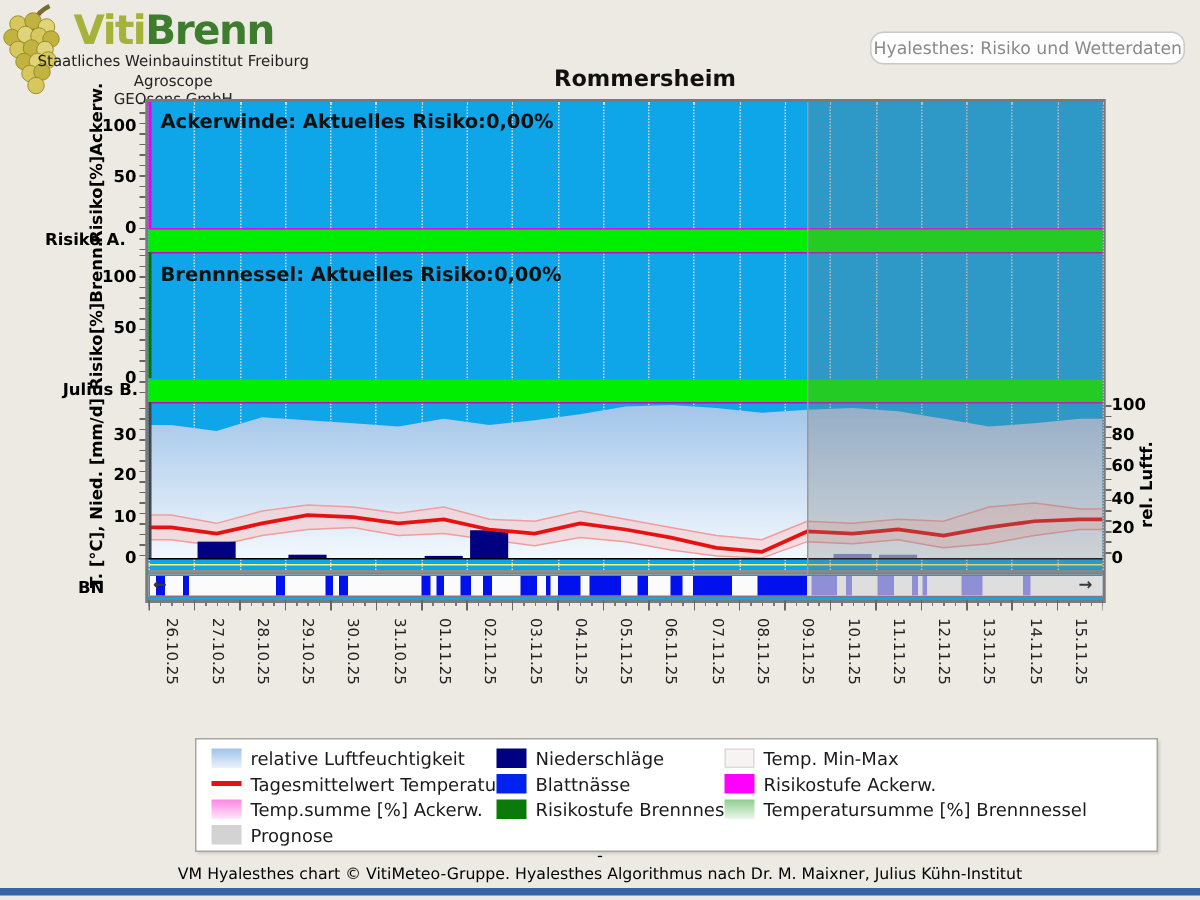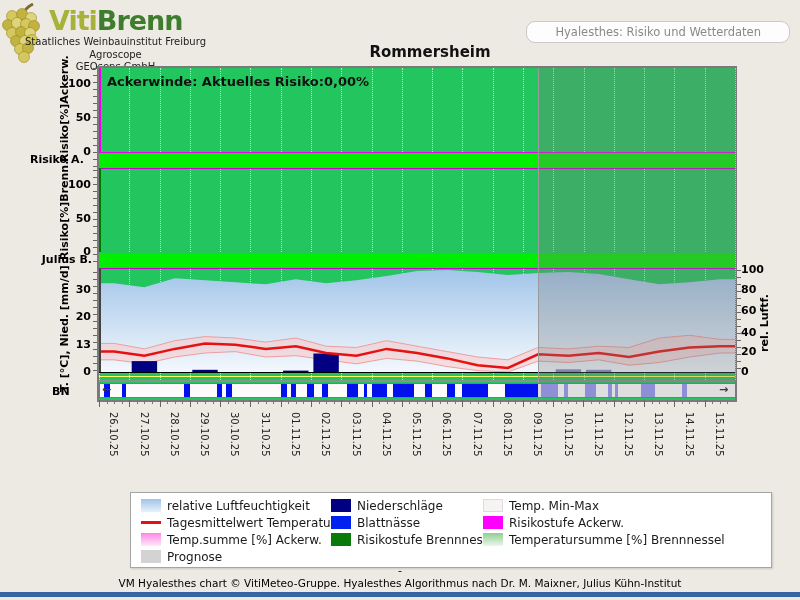--- a/index.html
+++ b/index.html
@@ -9,26 +9,26 @@
     font-family:"DejaVu Sans","Liberation Sans",sans-serif;
     color:#111;
   }
   .abs{position:absolute;}
   
   #brand{left:49px;top:5px;font-size:27px;font-weight:bold;letter-spacing:-1px;}
   #brand .p1{color:#a6b23a;}
   #brand .p2{color:#3f7d2e;}
   #orgs{left:18px;top:36px;width:195px;text-align:center;font-size:10px;line-height:12.5px;color:#222;}
   #view-btn{
-    right:10px;top:21px;padding:3px 28px;background:#fdfdfd;border:1px solid #c9c9c9;
+    right:10px;top:21px;padding:3px 1px;background:#fdfdfd;border:1px solid #c9c9c9;
     border-radius:9px;color:#8a8a8a;font-size:11.5px;
   }
   #page-title{left:100px;top:43px;width:660px;text-align:center;font-size:15px;font-weight:bold;}
   
-  #frame{left:97px;top:66px;width:636px;height:332px;border:2px solid #7a7a7a;background:#22c55e;}
+  #frame{left:97px;top:66px;width:636px;height:332px;border:2px solid #7a7a7a;background:#0ea5e9;}
   .grid{position:absolute;top:0;height:312px;width:0;border-left:1px dotted #d9d9d9;z-index:1;}
   .hline{position:absolute;left:0;width:636px;z-index:6;}
   .greenband{position:absolute;left:0;width:636px;height:15px;z-index:4;}
   .colorborder{position:absolute;left:0;width:2px;z-index:7;}
   #svg-layer{position:absolute;left:0;top:0;z-index:5;}
   #prog-overlay{position:absolute;top:0;height:315px;background:rgba(123,123,123,0.30);border-left:1px solid #9a9a9a;z-index:8;}
   .ptitle{position:absolute;left:8px;font-size:13px;font-weight:bold;z-index:9;white-space:nowrap;}
   #bnstrip{position:absolute;left:0;top:315px;width:636px;height:15px;border:1px solid #7a7a7a;box-sizing:border-box;background:#fbfbfb;z-index:6;}
   .bnseg{position:absolute;top:0;height:13px;}
   .bnarrow{position:absolute;top:314px;font-size:11px;font-weight:bold;color:#3a3a3a;z-index:10;line-height:15px;}
@@ -101,20 +101,21 @@
   <div class="hline" style="top:100px;height:1px;background:#cc00cc;"></div>
   <div class="greenband" id="band2" style="top: 185px; background: rgb(0, 238, 0);"></div>
   <div class="hline" style="top:200px;height:1px;background:#cc00cc;"></div>
   <div class="hline" style="top:304px;height:1px;background:#000;"></div>
   <div class="hline" style="top:308px;height:1px;background:#ffff66;"></div>
   <div class="hline" style="top:312px;height:2px;background:#8e8e8e;"></div>
   <div class="colorborder" style="top:0;height:84px;background:#ee00ee;"></div>
   <div class="colorborder" style="top:100px;height:84px;background:#007700;"></div>
   <div class="colorborder" style="top:200px;height:104px;background:#444;"></div>
   <div class="ptitle" style="top:6px;">Ackerwinde: Aktuelles Risiko:0,00%</div>
+  <div class="ptitle" style="top:108px;">Brennnessel: Aktuelles Risiko:0,00%</div>
   <div id="bnstrip">
       <div style="position: absolute; top: 0px; height: 13px; left: 438.1px; width: 196.9px; background: rgb(222, 222, 222);"></div>
       <div class="bnseg" style="left: 3.5px; width: 6.1px; background: rgb(0, 17, 238);"></div>
       <div class="bnseg" style="left: 21.7px; width: 4.5px; background: rgb(0, 17, 238);"></div>
       <div class="bnseg" style="left: 83.8px; width: 6.1px; background: rgb(0, 17, 238);"></div>
       <div class="bnseg" style="left: 117.1px; width: 4.5px; background: rgb(0, 17, 238);"></div>
       <div class="bnseg" style="left: 126.2px; width: 6.1px; background: rgb(0, 17, 238);"></div>
       <div class="bnseg" style="left: 180.7px; width: 6.1px; background: rgb(0, 17, 238);"></div>
       <div class="bnseg" style="left: 191.3px; width: 4.5px; background: rgb(0, 17, 238);"></div>
       <div class="bnseg" style="left: 206.5px; width: 7.6px; background: rgb(0, 17, 238);"></div>
@@ -244,21 +245,21 @@
 <div class="abs" id="footer-bar" style="background: rgb(52, 101, 164);"></div>
 
 <div class="abs tickl" style="top: 77px;">100</div>
 <div class="abs tickl" style="top: 111px;">50</div>
 <div class="abs tickl" style="top: 145px;">0</div>
 <div class="abs tickl" style="top: 178px;">100</div>
 <div class="abs tickl" style="top: 211.5px;">50</div>
 <div class="abs tickl" style="top: 245px;">0</div>
 <div class="abs tickl" style="top: 283px;">30</div>
 <div class="abs tickl" style="top: 310px;">20</div>
-<div class="abs tickl" style="top: 338px;">13</div>
+<div class="abs tickl" style="top: 338px;">10</div>
 <div class="abs tickl" style="top: 365px;">0</div>
 <div class="abs tickr" style="top: 263px;">100</div>
 <div class="abs tickr" style="top: 283.4px;">80</div>
 <div class="abs tickr" style="top: 303.8px;">60</div>
 <div class="abs tickr" style="top: 326px;">40</div>
 <div class="abs tickr" style="top: 344.6px;">20</div>
 <div class="abs tickr" style="top: 365px;">0</div>
 <div class="abs xdate" style="left: 119.2px; top: 412px;">26.10.25</div>
 <div class="abs xdate" style="left: 149.5px; top: 412px;">27.10.25</div>
 <div class="abs xdate" style="left: 179.8px; top: 412px;">28.10.25</div>

